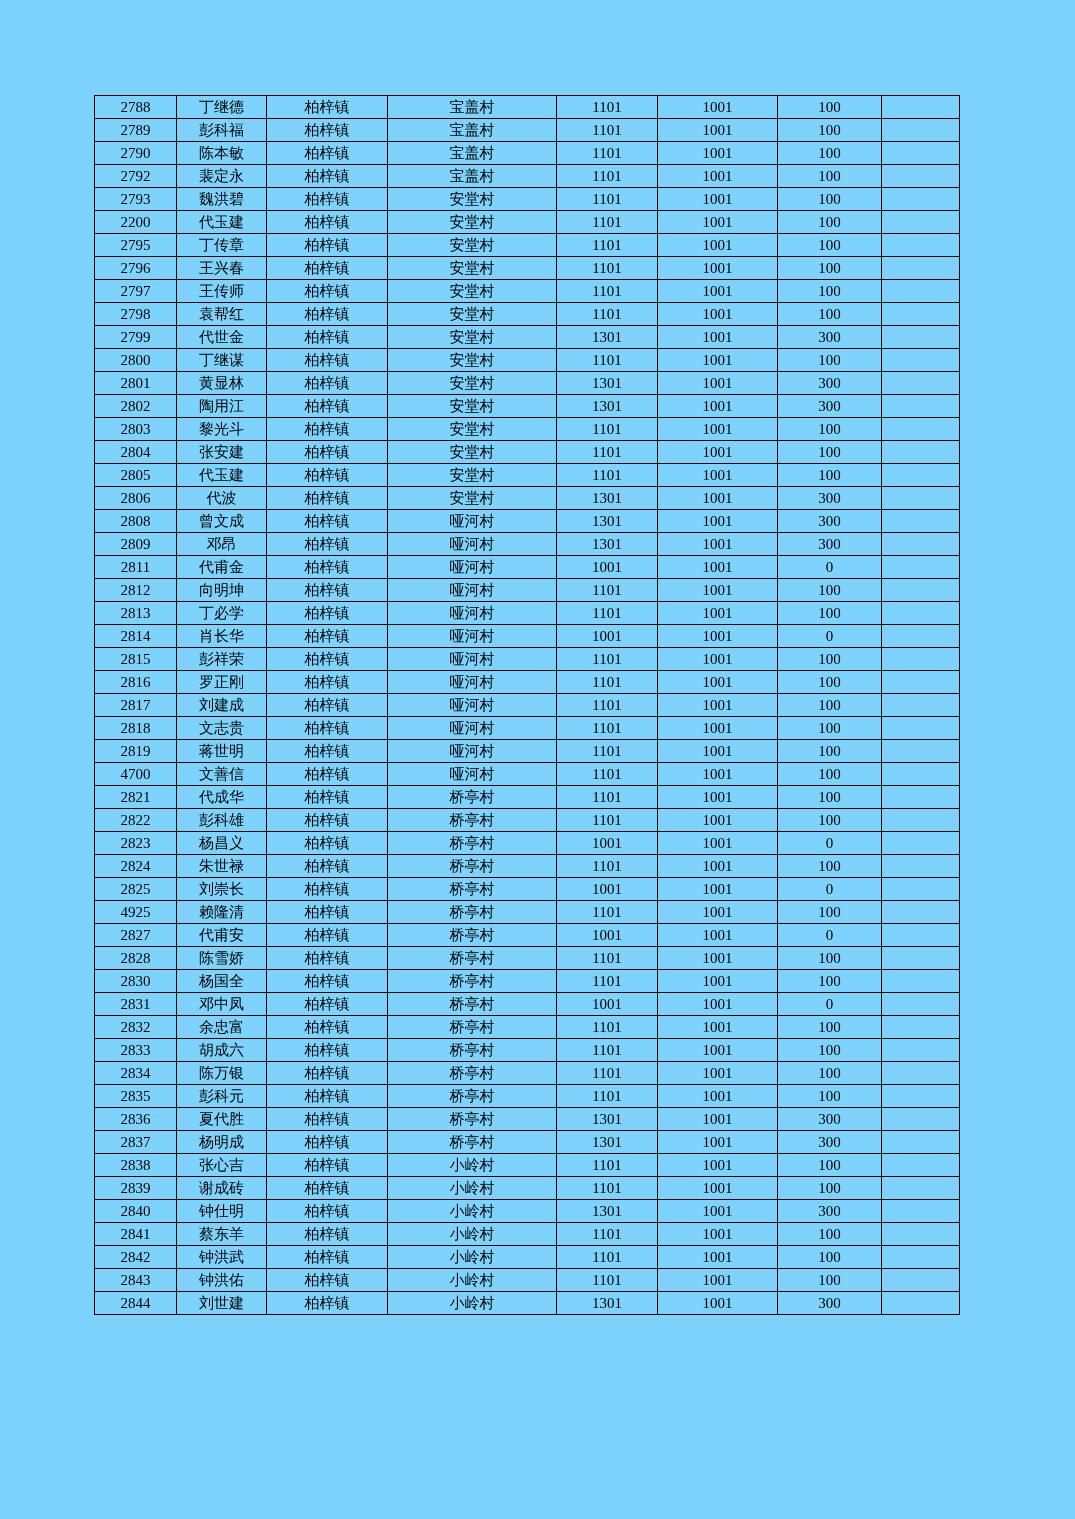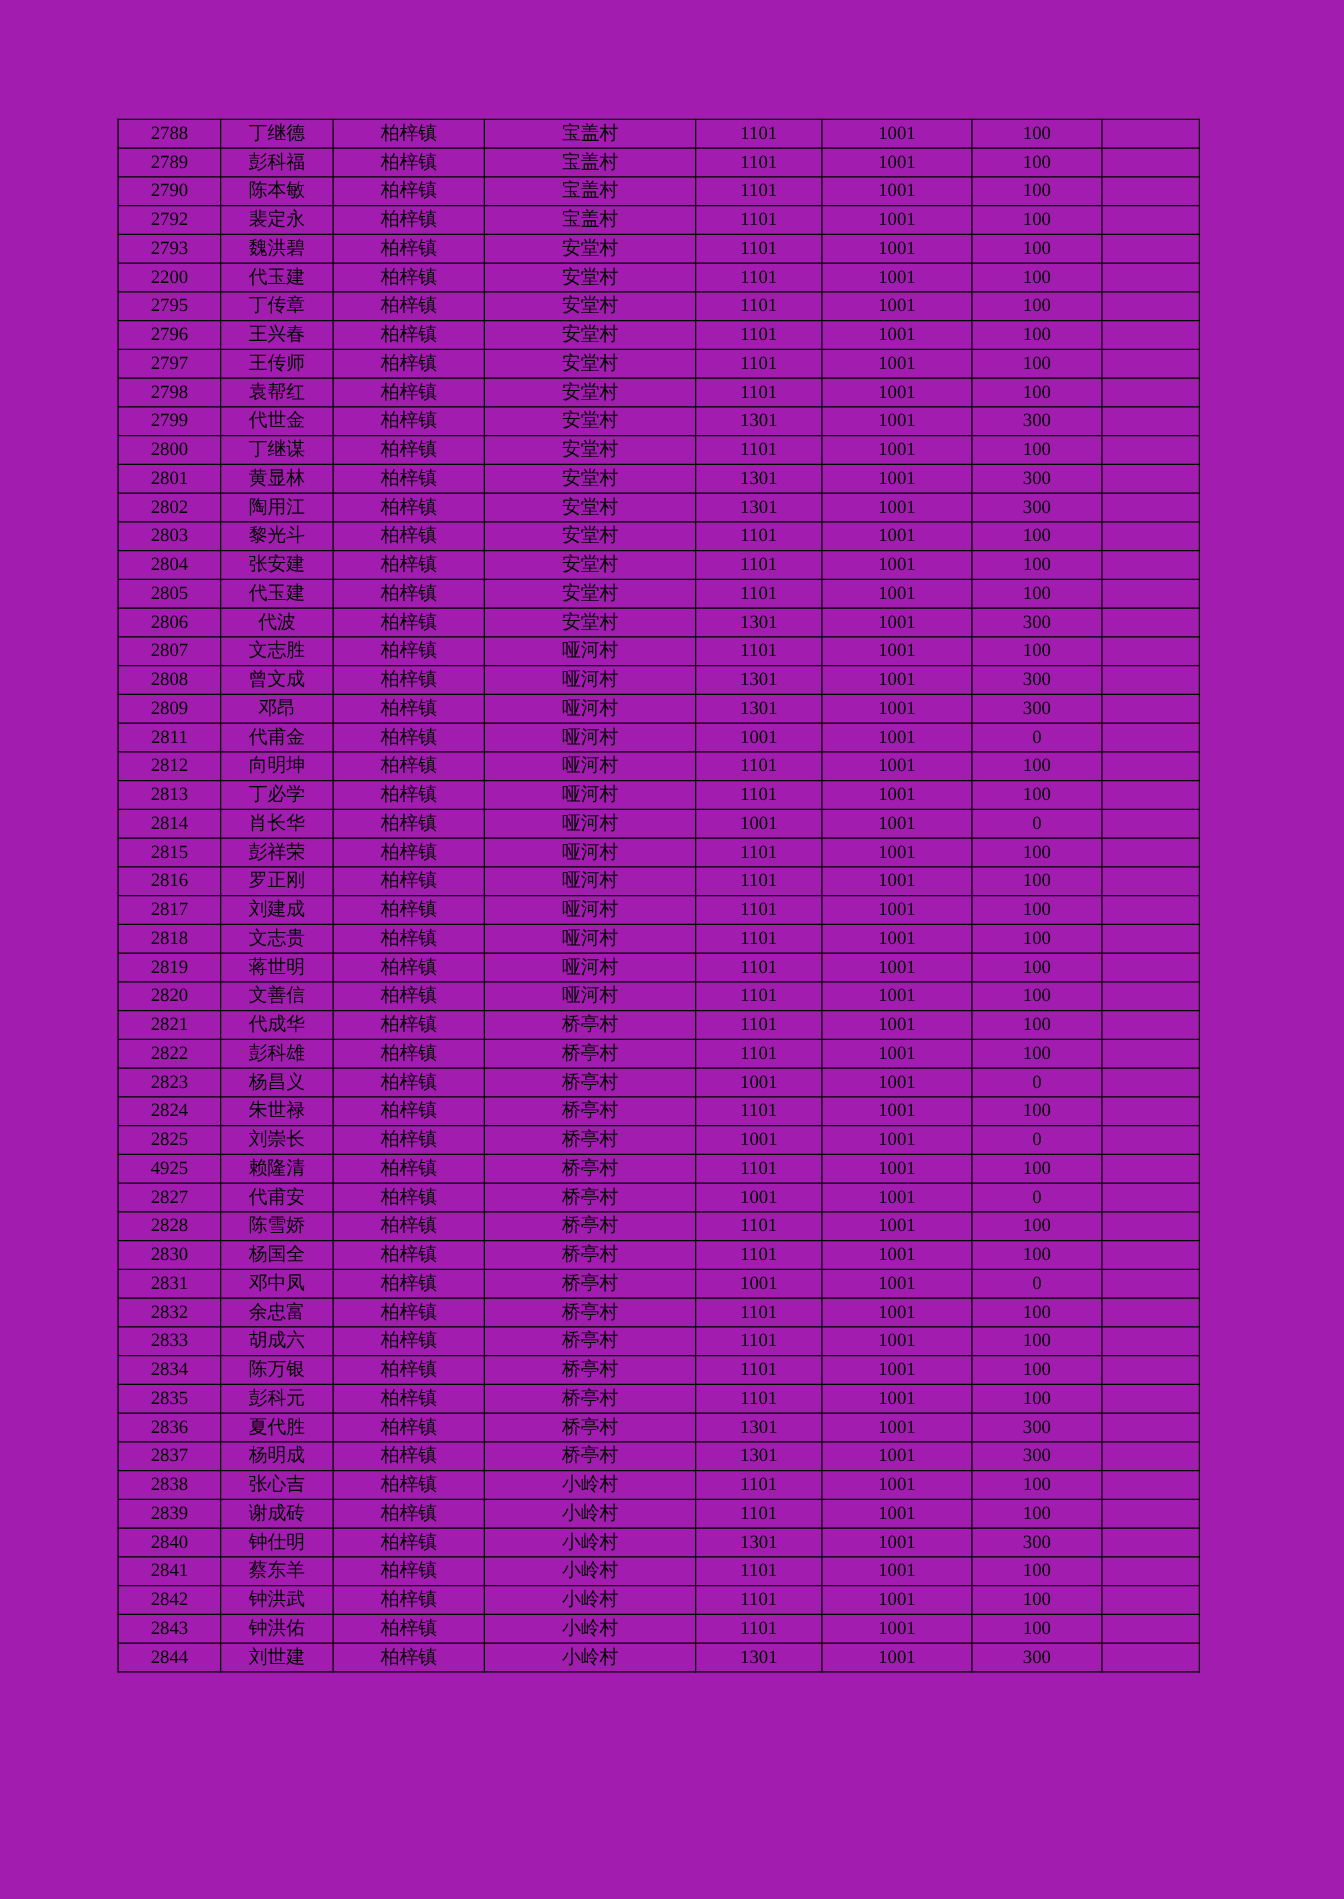--- a/index.html
+++ b/index.html
@@ -4,21 +4,21 @@
 <style>
   html, body {
     margin: 0;
     padding: 0;
     background: #ffffff;
   }
   .page {
     position: relative;
     width: 1075px;
     height: 1519px;
-    background: #a21caf;
+    background: #7dd3fc;
     overflow: hidden;
   }
   table.records {
     position: absolute;
     left: 94px;
     top: 95px;
     border-collapse: collapse;
     table-layout: fixed;
   }
   table.records td {
@@ -226,30 +226,20 @@
           <td>2806</td>
           <td>代波</td>
           <td>柏梓镇</td>
           <td>安堂村</td>
           <td>1301</td>
           <td>1001</td>
           <td>300</td>
           <td></td>
         </tr>
         <tr>
-          <td>2807</td>
-          <td>文志胜</td>
-          <td>柏梓镇</td>
-          <td>哑河村</td>
-          <td>1101</td>
-          <td>1001</td>
-          <td>100</td>
-          <td></td>
-        </tr>
-        <tr>
           <td>2808</td>
           <td>曾文成</td>
           <td>柏梓镇</td>
           <td>哑河村</td>
           <td>1301</td>
           <td>1001</td>
           <td>300</td>
           <td></td>
         </tr>
         <tr>
@@ -346,21 +336,21 @@
           <td>2819</td>
           <td>蒋世明</td>
           <td>柏梓镇</td>
           <td>哑河村</td>
           <td>1101</td>
           <td>1001</td>
           <td>100</td>
           <td></td>
         </tr>
         <tr>
-          <td>2820</td>
+          <td>4700</td>
           <td>文善信</td>
           <td>柏梓镇</td>
           <td>哑河村</td>
           <td>1101</td>
           <td>1001</td>
           <td>100</td>
           <td></td>
         </tr>
         <tr>
           <td>2821</td>

